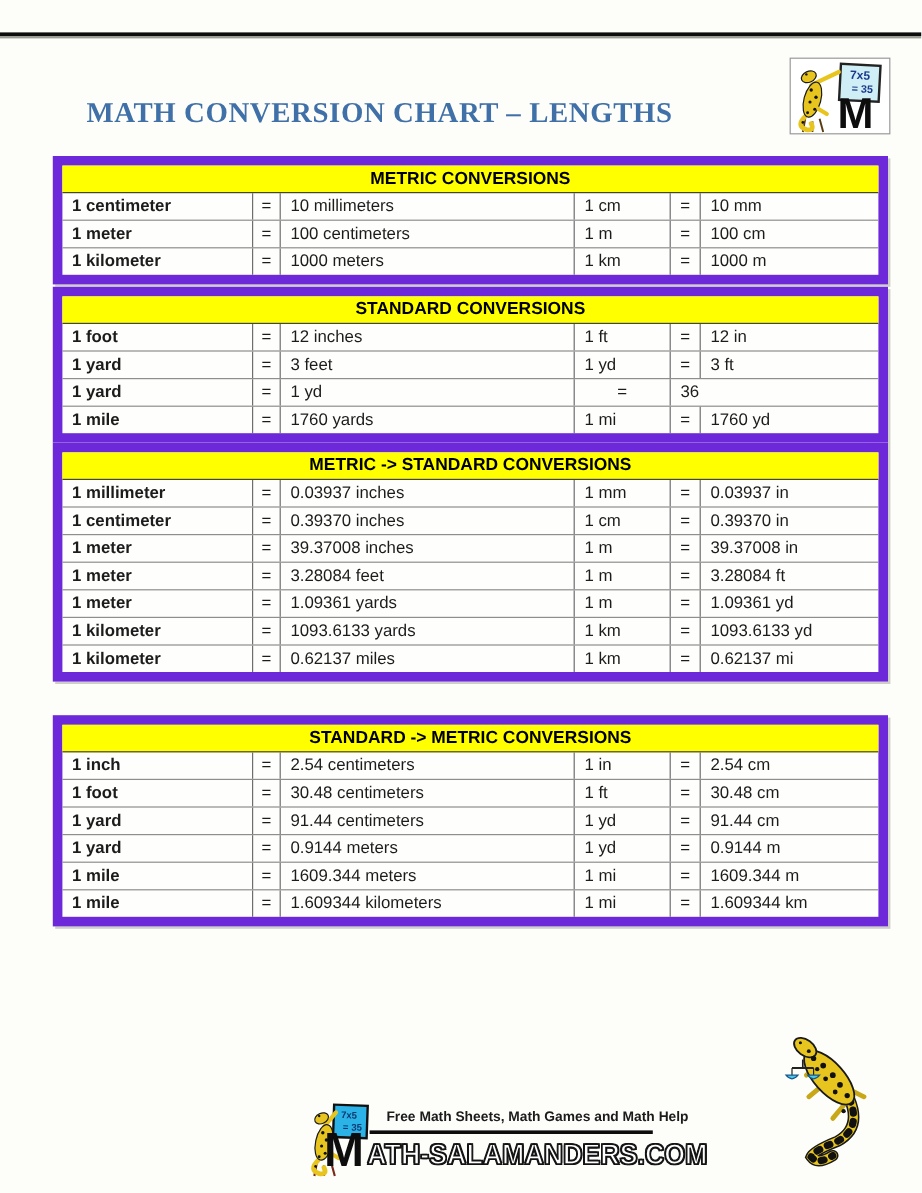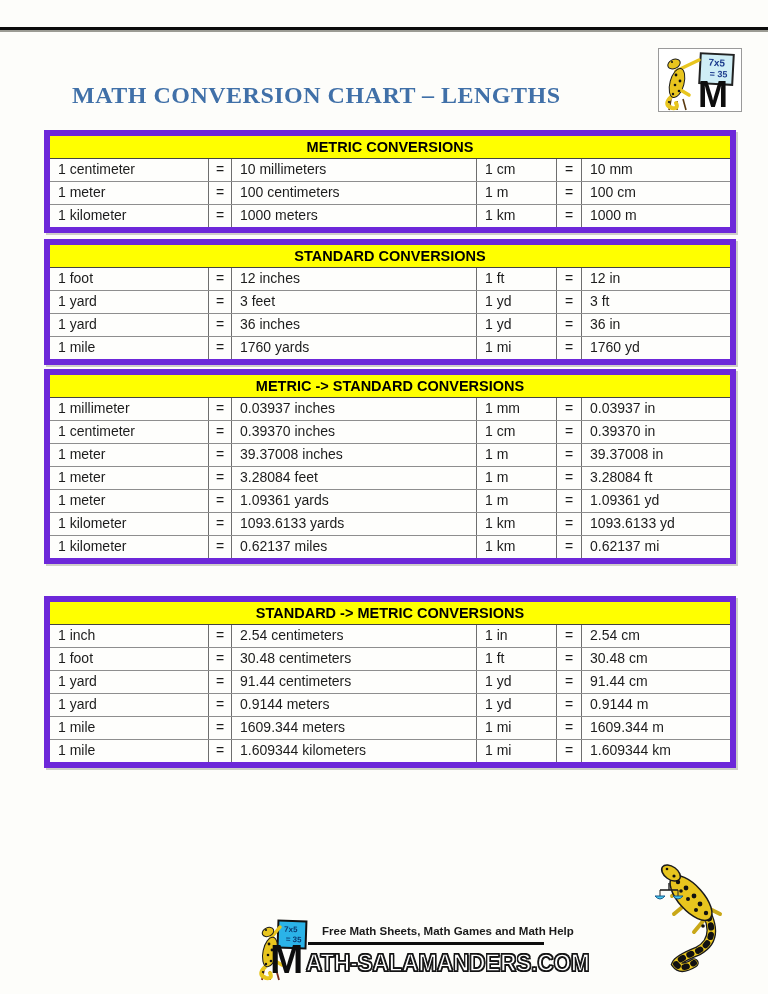--- a/index.html
+++ b/index.html
@@ -21,39 +21,39 @@
 
   
   .logo-box {
     position:absolute; top:48px; left:658px; width:84px; height:64px;
     border:1px solid #9a9a9a; background:#ffffff; box-sizing:border-box;
   }
 
   
   .ctable {
     position:absolute; left:44px; width:680px;
-    border:6px solid #6d28d9; background:#fefefc; box-sizing:content-box;
+    border:8px solid #6d28d9; background:#fefefc; box-sizing:content-box;
     box-shadow:2px 2px 0 rgba(150,150,140,.45);
   }
   .thead {
     height:22px; line-height:22px; background:#ffff00;
     border-bottom:1px solid #444;
     text-align:center; font-weight:bold; font-size:14.5px; color:#000;
   }
   .trow {
     display:grid; grid-template-columns:158px 23px 245px 80px 25px 1fr;
     height:22px; border-top:1px solid #8e8e8e;
   }
   .rows .trow:first-child { border-top:none; }
   .tcell {
     font-size:14px; line-height:21px; color:#1c1c1c;
     padding-left:8px; border-left:1px solid #6e6e6e;
     overflow:hidden; white-space:nowrap;
   }
-  .tcell.c0 { border-left:none; }
+  .tcell.c0 { border-left:none;font-weight:bold; }
   .tcell.c1, .tcell.c4 { padding-left:0; text-align:center; }
 
   #table-0 { top:130px; }
   #table-1 { top:239px; }
   #table-2 { top:369px; }
   #table-3 { top:566px;margin-top:30px; }
 
   
   .footer-logo { position:absolute; left:252px; top:919px; width:300px; height:64px; }
   .footer-icon { position:absolute; left:4px; top:0; }
@@ -165,21 +165,20 @@
           <div class="tcell c0">1 yard</div>
           <div class="tcell c1">=</div>
           <div class="tcell c2">3 feet</div>
           <div class="tcell c3">1 yd</div>
           <div class="tcell c4">=</div>
           <div class="tcell c5">3 ft</div>
         </div>
         <div class="trow">
           <div class="tcell c0">1 yard</div>
           <div class="tcell c1">=</div>
-          <div class="tcell c2">36 inches</div>
           <div class="tcell c3">1 yd</div>
           <div class="tcell c4">=</div>
           <div class="tcell c5">36 in</div>
         </div>
         <div class="trow">
           <div class="tcell c0">1 mile</div>
           <div class="tcell c1">=</div>
           <div class="tcell c2">1760 yards</div>
           <div class="tcell c3">1 mi</div>
           <div class="tcell c4">=</div>

